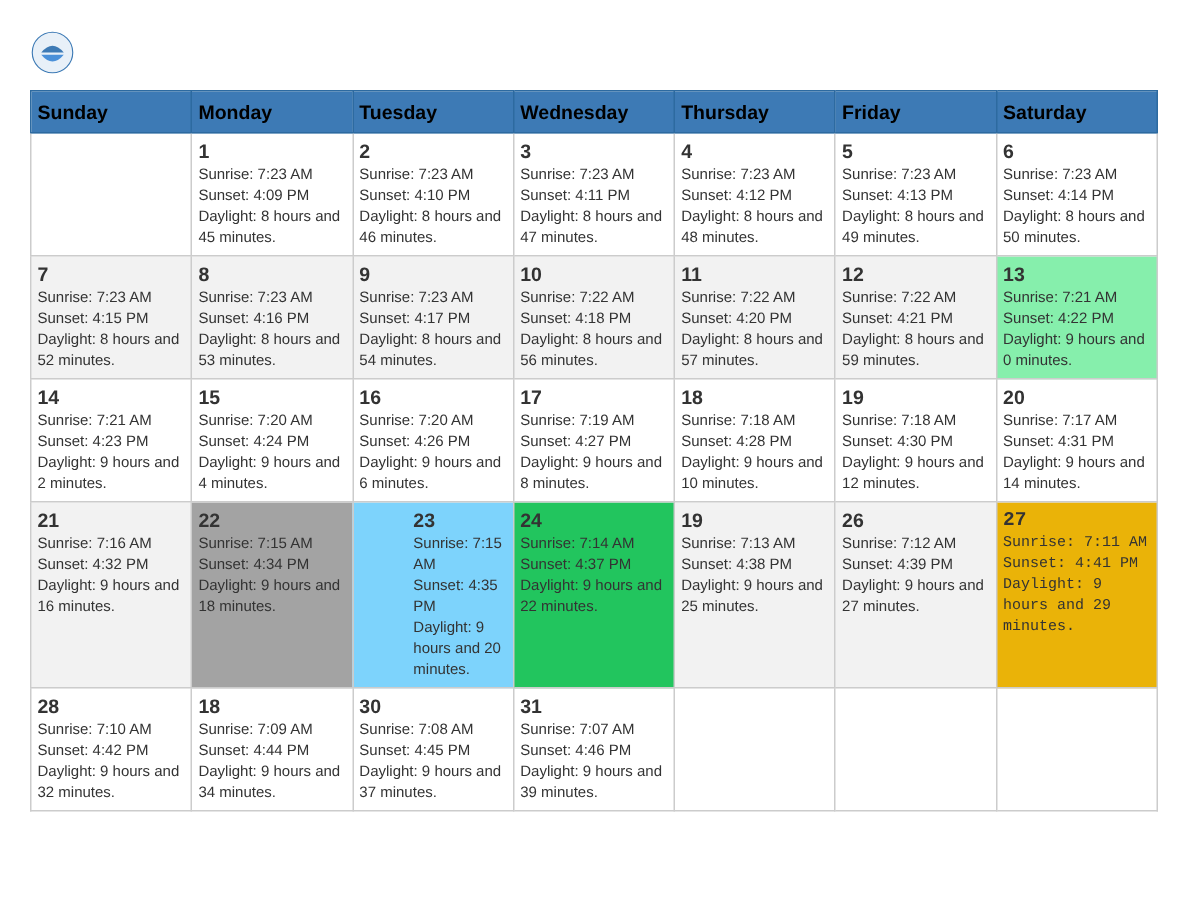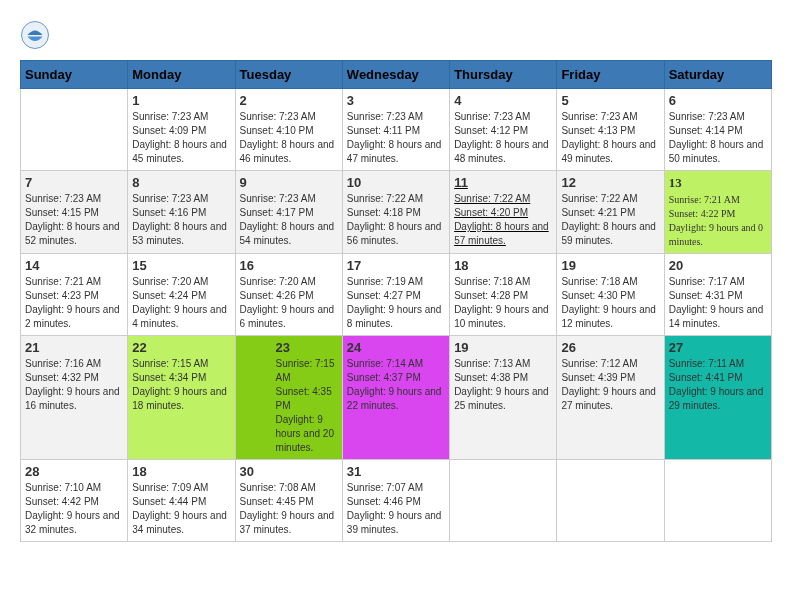--- a/index.html
+++ b/index.html
@@ -198,37 +198,37 @@
         </div>
       </td>
         <td style="background: rgb(242, 242, 242);">
         <span class="day-number">10</span>
         <div class="day-info">
           <span>Sunrise: 7:22 AM</span><br>
           <span>Sunset: 4:18 PM</span><br>
           <span>Daylight: 8 hours and 56 minutes.</span>
         </div>
       </td>
-        <td style="background: rgb(242, 242, 242); text-decoration: underline;">
+        <td style="background: rgb(242, 242, 242);">
         <span class="day-number">11</span>
         <div class="day-info">
           <span>Sunrise: 7:22 AM</span><br>
           <span>Sunset: 4:20 PM</span><br>
           <span>Daylight: 8 hours and 57 minutes.</span>
         </div>
       </td>
         <td style="background: rgb(242, 242, 242);">
         <span class="day-number">12</span>
         <div class="day-info">
           <span>Sunrise: 7:22 AM</span><br>
           <span>Sunset: 4:21 PM</span><br>
           <span>Daylight: 8 hours and 59 minutes.</span>
         </div>
       </td>
-        <td style="background: #bef264; font-family: Liberation Serif, serif;">
+        <td style="background: #86efac;">
         <span class="day-number">13</span>
         <div class="day-info">
           <span>Sunrise: 7:21 AM</span><br>
           <span>Sunset: 4:22 PM</span><br>
           <span>Daylight: 9 hours and 0 minutes.</span>
         </div>
       </td>
       </tr>
       <tr>
         <td>
@@ -290,37 +290,37 @@
       </tr>
       <tr>
         <td style="background: rgb(242, 242, 242); margin-left: 47px;">
         <span class="day-number">21</span>
         <div class="day-info">
           <span>Sunrise: 7:16 AM</span><br>
           <span>Sunset: 4:32 PM</span><br>
           <span>Daylight: 9 hours and 16 minutes.</span>
         </div>
       </td>
-        <td style="background: #bef264;">
+        <td style="background: #a3a3a3;">
         <span class="day-number">22</span>
         <div class="day-info">
           <span>Sunrise: 7:15 AM</span><br>
           <span>Sunset: 4:34 PM</span><br>
           <span>Daylight: 9 hours and 18 minutes.</span>
         </div>
       </td>
-        <td style="background: #84cc16; padding-left: 40px;">
+        <td style="background: #7dd3fc; padding-left: 40px;">
         <span class="day-number">23</span>
         <div class="day-info">
           <span>Sunrise: 7:15 AM</span><br>
           <span>Sunset: 4:35 PM</span><br>
           <span>Daylight: 9 hours and 20 minutes.</span>
         </div>
       </td>
-        <td style="background: #d946ef;">
+        <td style="background: #22c55e;">
         <span class="day-number">24</span>
         <div class="day-info">
           <span>Sunrise: 7:14 AM</span><br>
           <span>Sunset: 4:37 PM</span><br>
           <span>Daylight: 9 hours and 22 minutes.</span>
         </div>
       </td>
         <td style="background: rgb(242, 242, 242);">
         <span class="day-number">19</span>
         <div class="day-info">
@@ -330,21 +330,21 @@
         </div>
       </td>
         <td style="background: rgb(242, 242, 242);">
         <span class="day-number">26</span>
         <div class="day-info">
           <span>Sunrise: 7:12 AM</span><br>
           <span>Sunset: 4:39 PM</span><br>
           <span>Daylight: 9 hours and 27 minutes.</span>
         </div>
       </td>
-        <td style="background: #14b8a6;">
+        <td style="background: #eab308; font-family: Liberation Mono, monospace;">
         <span class="day-number">27</span>
         <div class="day-info">
           <span>Sunrise: 7:11 AM</span><br>
           <span>Sunset: 4:41 PM</span><br>
           <span>Daylight: 9 hours and 29 minutes.</span>
         </div>
       </td>
       </tr>
       <tr>
         <td>

